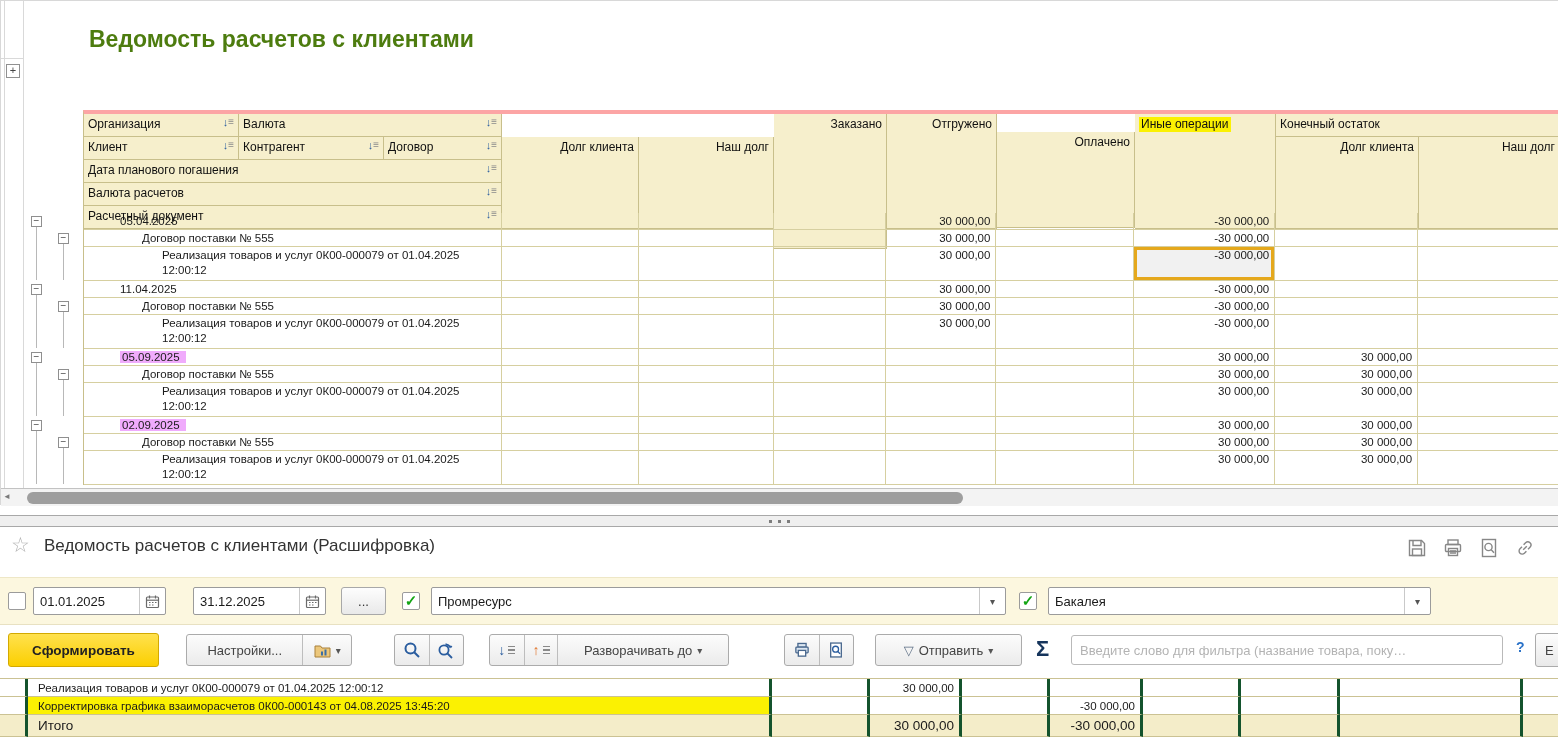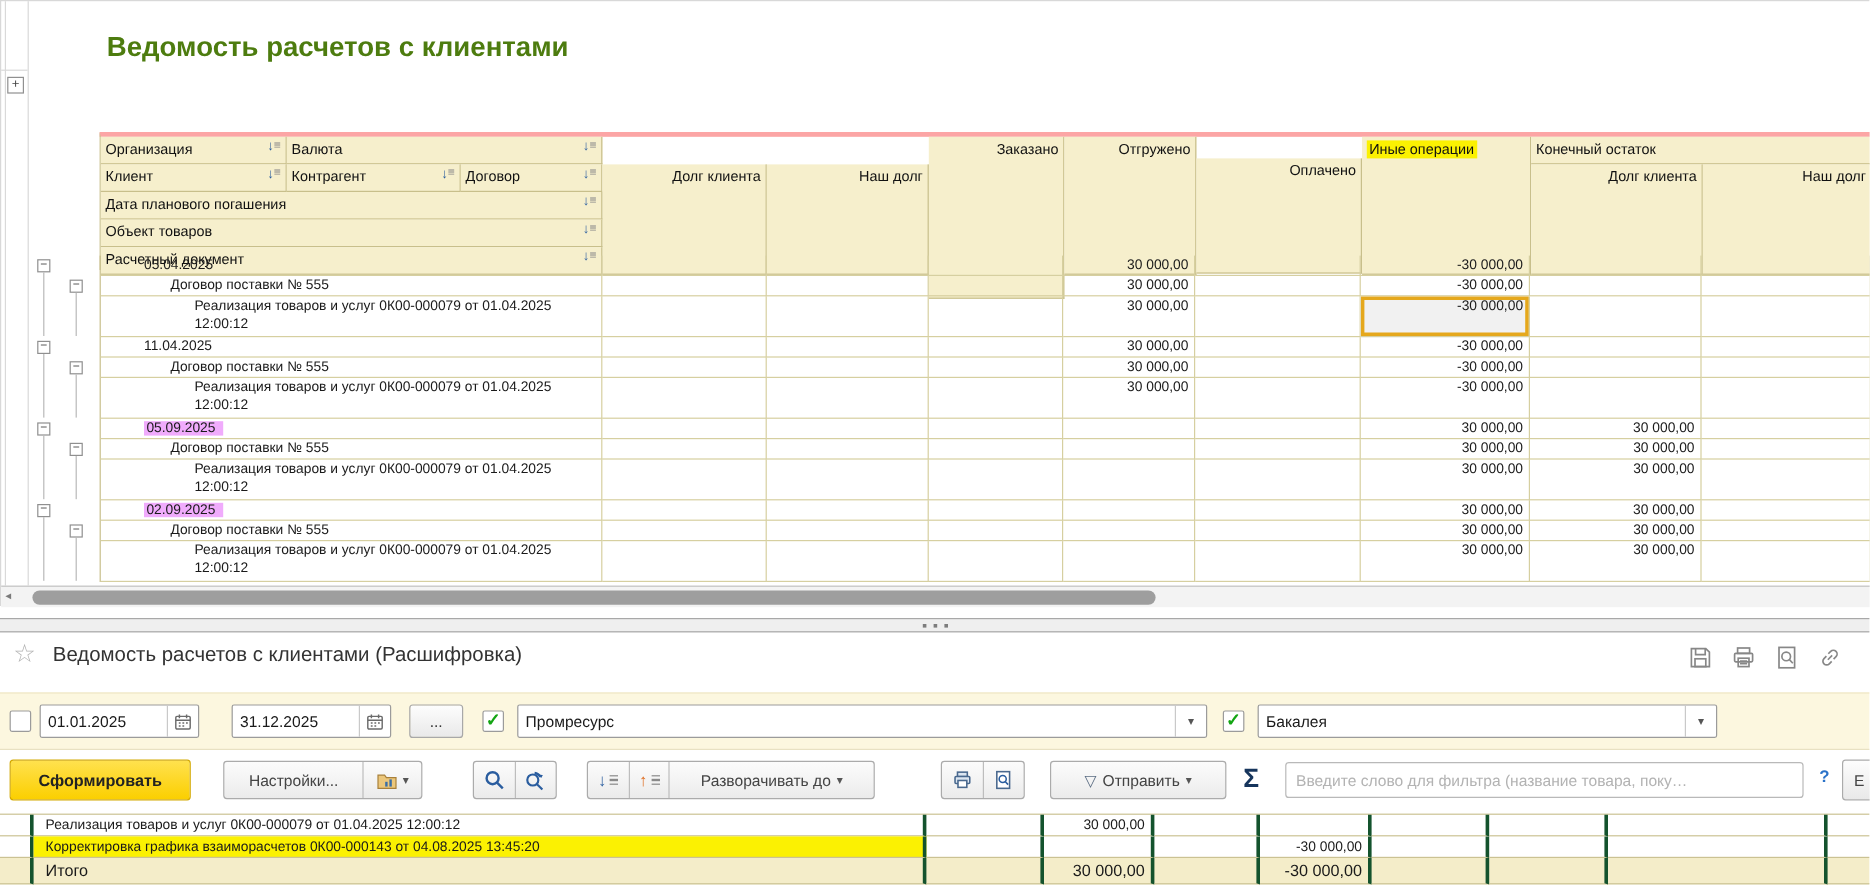--- a/index.html
+++ b/index.html
@@ -193,21 +193,21 @@
           <span>Наш долг</span>
         </div>
       <div class="hc" style="left:0;top:46px;width:418px;height:23px;">
           <span>Дата планового погашения</span>
           <span class="sorticon">
             <span class="sort-arrow">↓</span>
             <span class="sort-lines">≡</span>
           </span>
         </div>
       <div class="hc" style="left:0;top:69px;width:418px;height:23px;">
-          <span>Объект товаров</span>
+          <span>Валюта расчетов</span>
           <span class="sorticon">
             <span class="sort-arrow">↓</span>
             <span class="sort-lines">≡</span>
           </span>
         </div>
       <div class="hc" style="left:0;top:92px;width:418px;height:23px;">
           <span>Расчетный документ</span>
           <span class="sorticon">
             <span class="sort-arrow">↓</span>
             <span class="sort-lines">≡</span>

